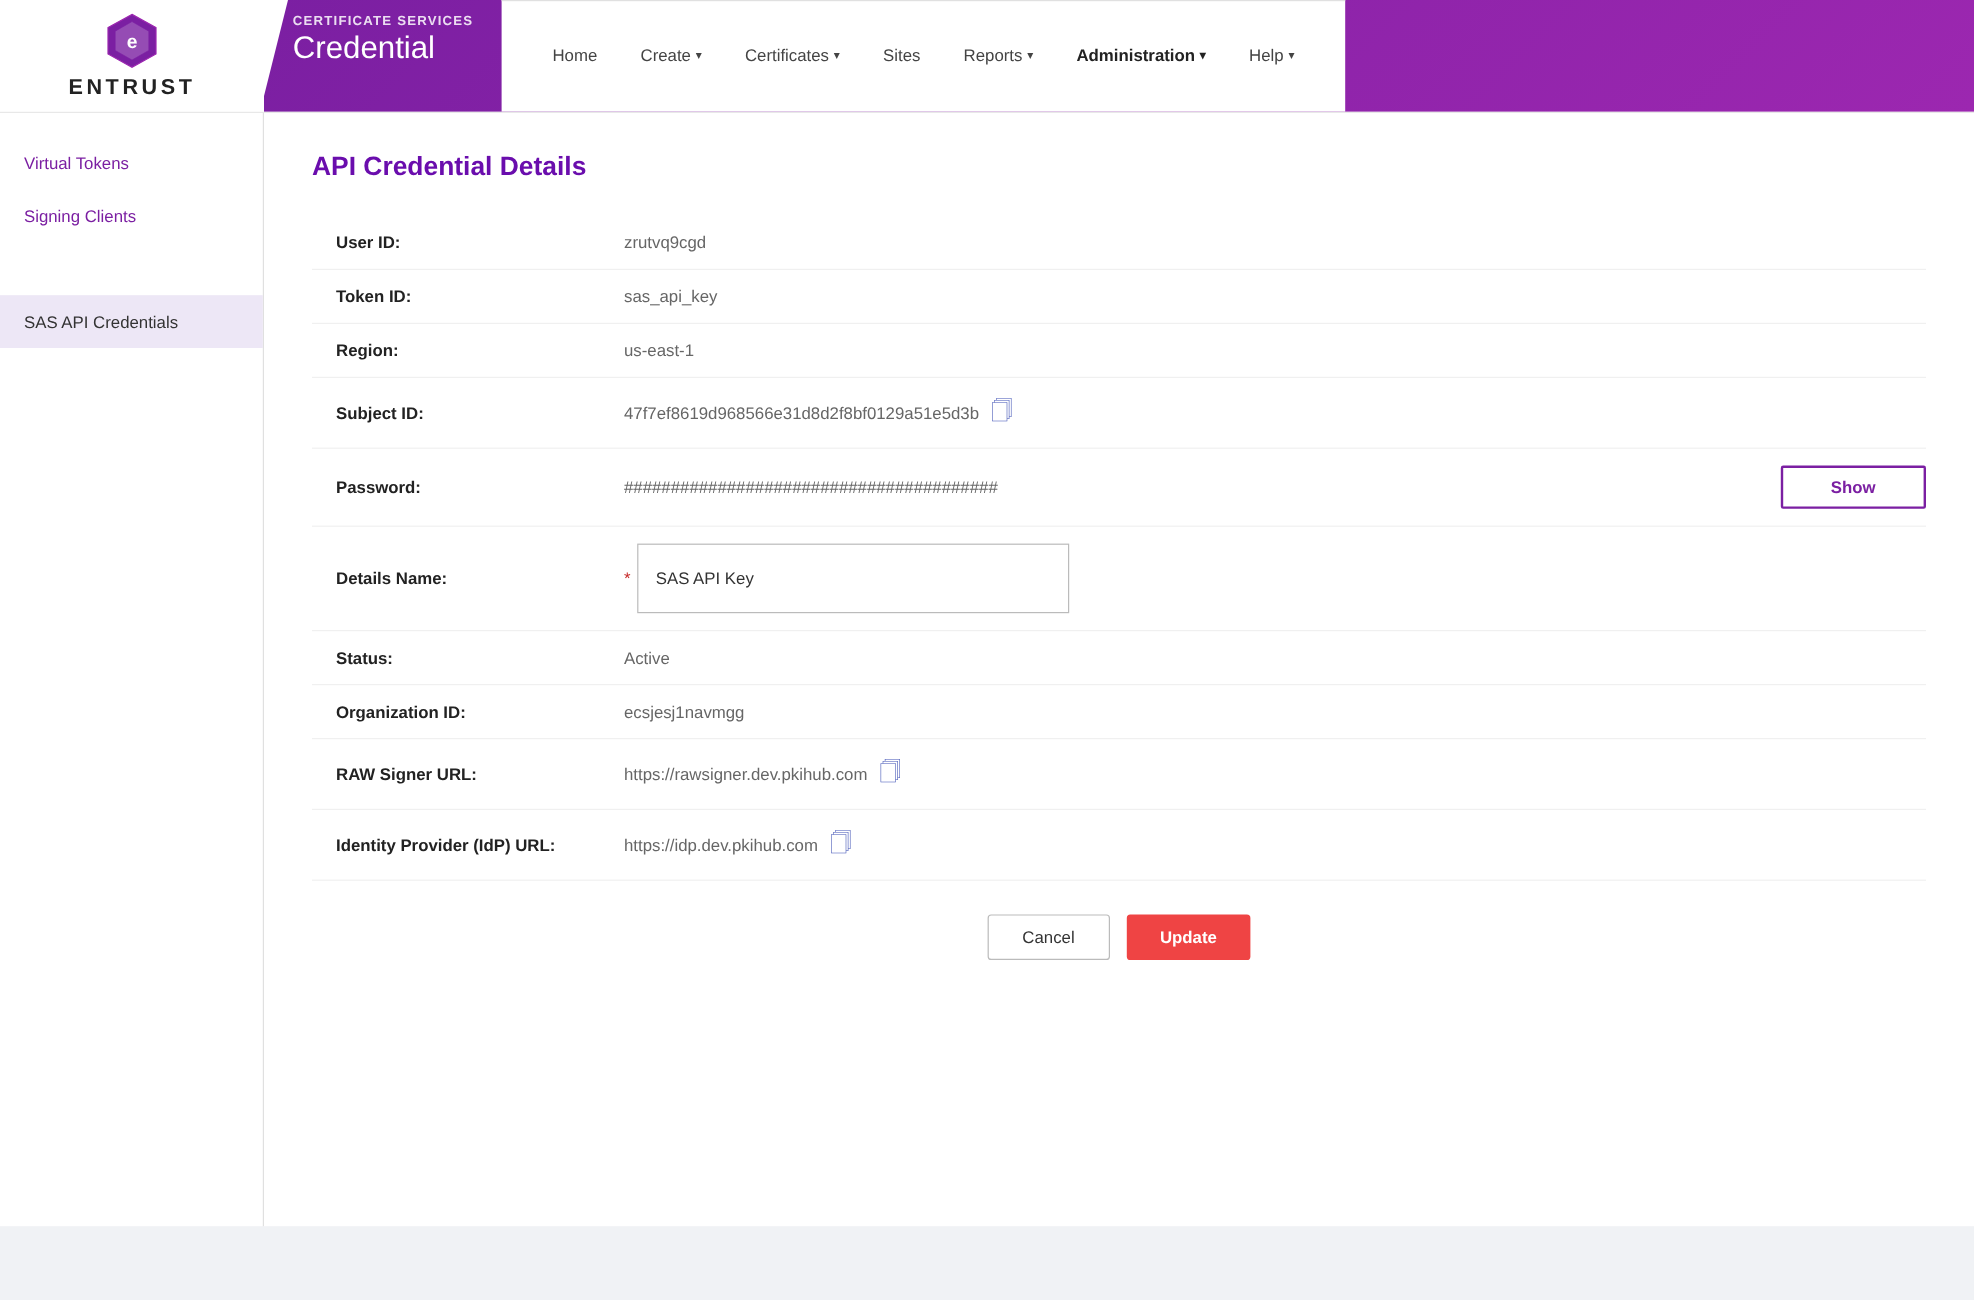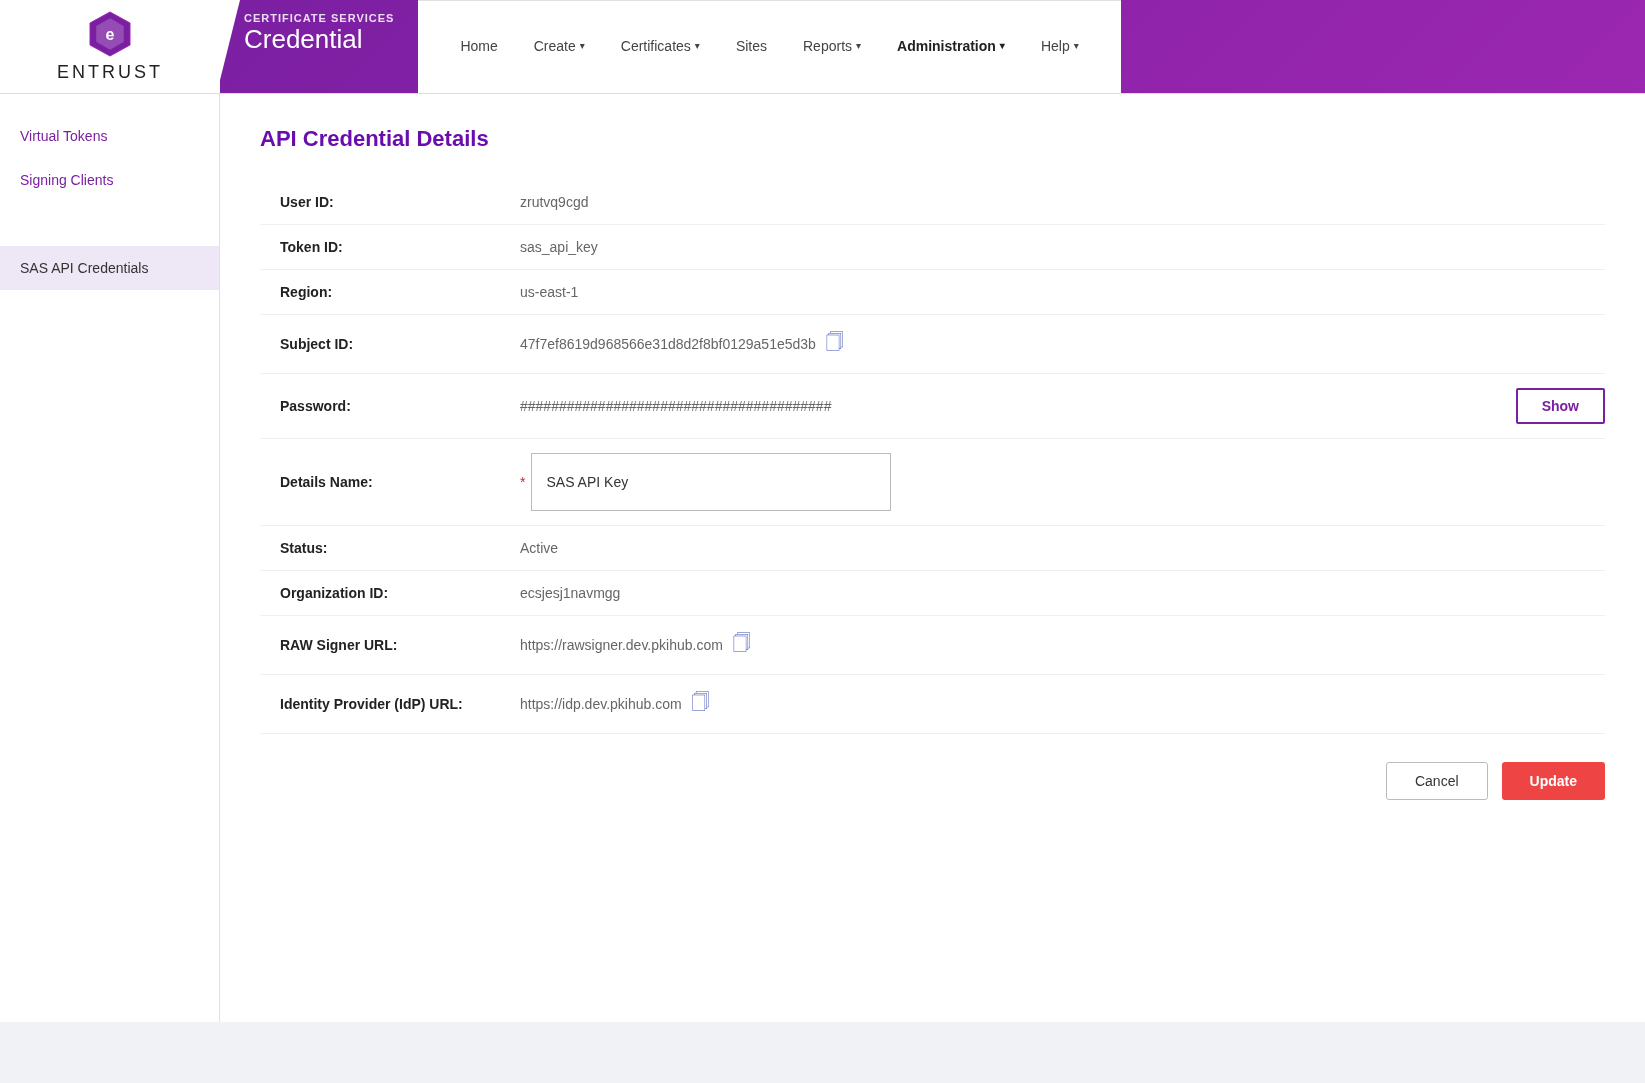--- a/index.html
+++ b/index.html
@@ -38,21 +38,21 @@
       flex-direction: column;
       align-items: center;
     }
     .logo-icon {
       width: 48px;
       height: 48px;
       margin-bottom: 4px;
     }
     .logo-text {
       font-size: 18px;
-      font-weight: 400;
+      font-weight: 700;
       letter-spacing: 3px;
       color: #222;
     }
     .header-right {
       flex: 1;
       background: linear-gradient(135deg, #7b1fa2, #9c27b0);
       display: flex;
       flex-direction: row;
     }
     .header-top {
@@ -162,21 +162,21 @@
       color: #666;
       font-size: 14px;
       flex: 1;
     }
     .show-btn {
       border: 2px solid #7b1fa2;
       background: #fff;
       color: #7b1fa2;
       font-weight: 700;
       font-size: 14px;
-      padding: 8px 24px;
+      padding: 8px 40px;
       cursor: pointer;
       border-radius: 2px;
     }
     .friendly-name-row {
       display: flex;
       align-items: center;
     }
     .required-star {
       color: #c62828;
       margin-right: 6px;
@@ -185,21 +185,21 @@
     .friendly-name-input {
       border: 1px solid #bbb;
       padding: 20px 14px;
       font-size: 14px;
       width: 360px;
       outline: none;
       color: #333;
     }
     .form-actions {
       display: flex;
-      justify-content: flex-end;
+      justify-content: center;
       gap: 14px;
       padding: 28px 0 10px;
     }
     .cancel-btn {
       border: 1px solid #bbb;
       background: #fff;
       color: #333;
       font-size: 14px;
       padding: 10px 28px;
       cursor: pointer;

